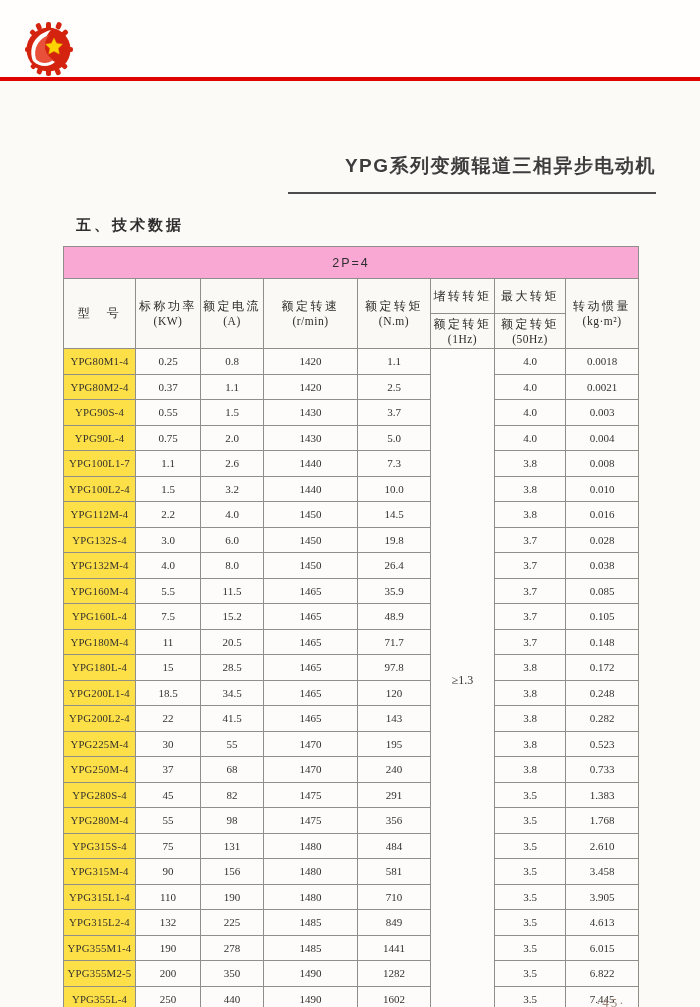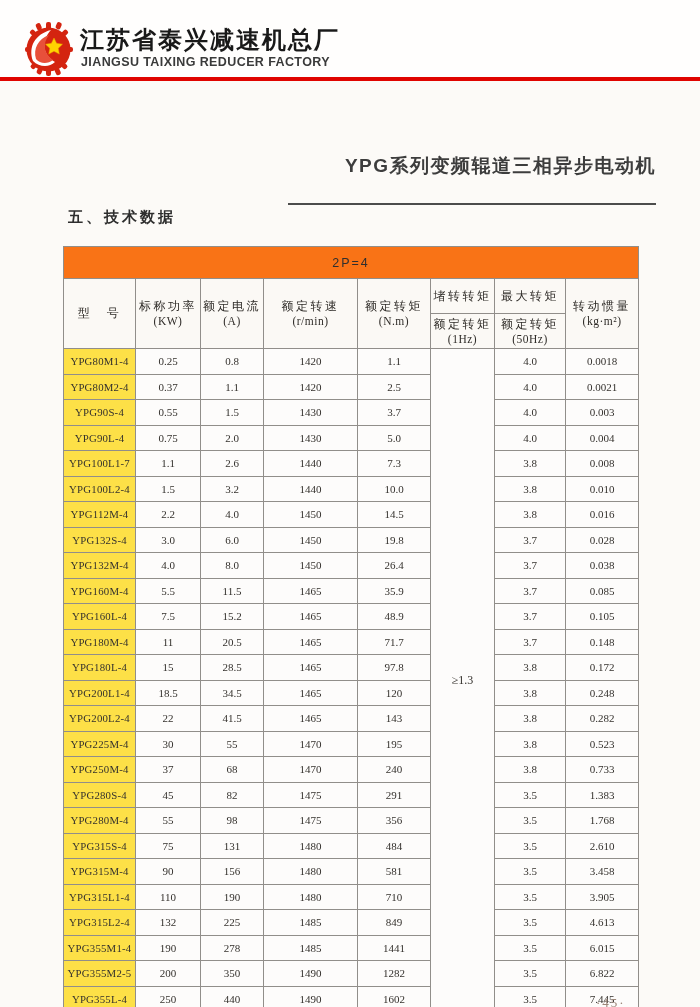--- a/index.html
+++ b/index.html
@@ -11,35 +11,35 @@
   
   .logo{position:absolute;left:20px;top:16px;width:58px;height:66px;}
   .company-cn{position:absolute;left:80px;top:24px;font-size:24px;font-weight:700;
       color:#191919;letter-spacing:2px;}
   .company-en{position:absolute;left:81px;top:55px;font-size:12.5px;font-weight:700;
       color:#3a3a3a;letter-spacing:0.4px;}
   .redline{position:absolute;left:0;top:77px;width:700px;height:4px;background:#e00400;}
 
   
   .title-wrap{position:absolute;left:288px;top:153px;width:368px;text-align:right;
-      border-bottom:2.5px solid #4c4c4c;padding-bottom:24px;}
+      border-bottom:2.5px solid #4c4c4c;padding-bottom:13px;}
   .doc-title{margin:0;font-size:19px;font-weight:700;color:#3d3d3d;letter-spacing:1.5px;}
 
-  .section-heading{position:absolute;left:68px;top:208px;margin:0;font-size:15px;
+  .section-heading{position:absolute;left:68px;top:208px;margin:8px;font-size:15px;
       font-weight:700;color:#2e2e2e;letter-spacing:3px;}
 
   
   table.spec{position:absolute;left:63px;top:246px;width:575px;border-collapse:collapse;
       table-layout:fixed;border:1.5px solid #6f6f6f;
       font-family:"Liberation Serif","DejaVu Serif",serif;color:#34312d;}
   table.spec td,table.spec th{border:1px solid #918e8a;text-align:center;
       font-weight:400;padding:0;overflow:hidden;}
   td.pole{height:31px;text-align:left;padding-left:11px;font-size:12.5px;font-weight:700;
       letter-spacing:2px;color:#2f2f2f;
-      font-family:"Liberation Sans","DejaVu Sans",sans-serif;background:#f97316;}
+      font-family:"Liberation Sans","DejaVu Sans",sans-serif;background:#f9a8d4;}
   thead th{background:#fbf9f5;}
   .h-cn{display:block;font-size:12px;letter-spacing:2.5px;line-height:15px;color:#2f2c28;}
   .h-sub{display:block;font-size:11.5px;letter-spacing:0.5px;line-height:14px;color:#2f2c28;}
   tr.hrow1 th{height:34px;vertical-align:middle;}
   tr.hrow1 th[rowspan]{height:68px;margin-top:38px;}
   tr.hrow2 th{height:34px;vertical-align:middle;}
   tbody td{height:24.5px;font-size:11px;background:#fdfcfb;}
   tbody td:first-child{background:#fde047;font-size:10.8px;letter-spacing:0.2px;}
   tbody td.merged{font-size:12px;background:#fdfcfb;}
   .pagenum{position:absolute;left:596px;top:995px;font-size:13px;color:#9c8678;
@@ -68,22 +68,20 @@
           <rect x="16" y="53" width="7" height="5" rx="2" transform="rotate(-66 19 55)"></rect>
           <rect x="35" y="53" width="7" height="5" rx="2" transform="rotate(66 38 55)"></rect>
         </g>
         <circle cx="28.5" cy="33.5" r="22"></circle>
       </g>
       <path d="M13,45 C8,31 15,18 31,14 C21,25 22,38 35,46 C29,52 19,51 13,45 Z" fill="#ffffff"></path>
       <path d="M16,43 C13,33 18,23 29,19 C22,28 24,38 33,44 C28,48 20,48 16,43 Z" fill="#e8503a"></path>
       <path d="M34 22 l2.6 5.3 5.9 .9 -4.2 4.1 1 5.8 -5.3 -2.8 -5.2 2.8 1 -5.8 -4.3 -4.1 5.9 -.9 Z" fill="#ffd400" stroke="#e8a000" stroke-width="0.5"></path>
     </svg>
   </div>
-  <div class="company-cn">江苏省泰兴减速机总厂</div>
-  <div class="company-en">JIANGSU TAIXING REDUCER FACTORY</div>
   <div class="redline" style="background: rgb(224, 4, 0);"></div>
 
   <div class="title-wrap">
     <h1 class="doc-title">YPG系列变频辊道三相异步电动机</h1>
   </div>
 
   <h2 class="section-heading">五、技术数据</h2>
 
   <table class="spec">
     <colgroup>

